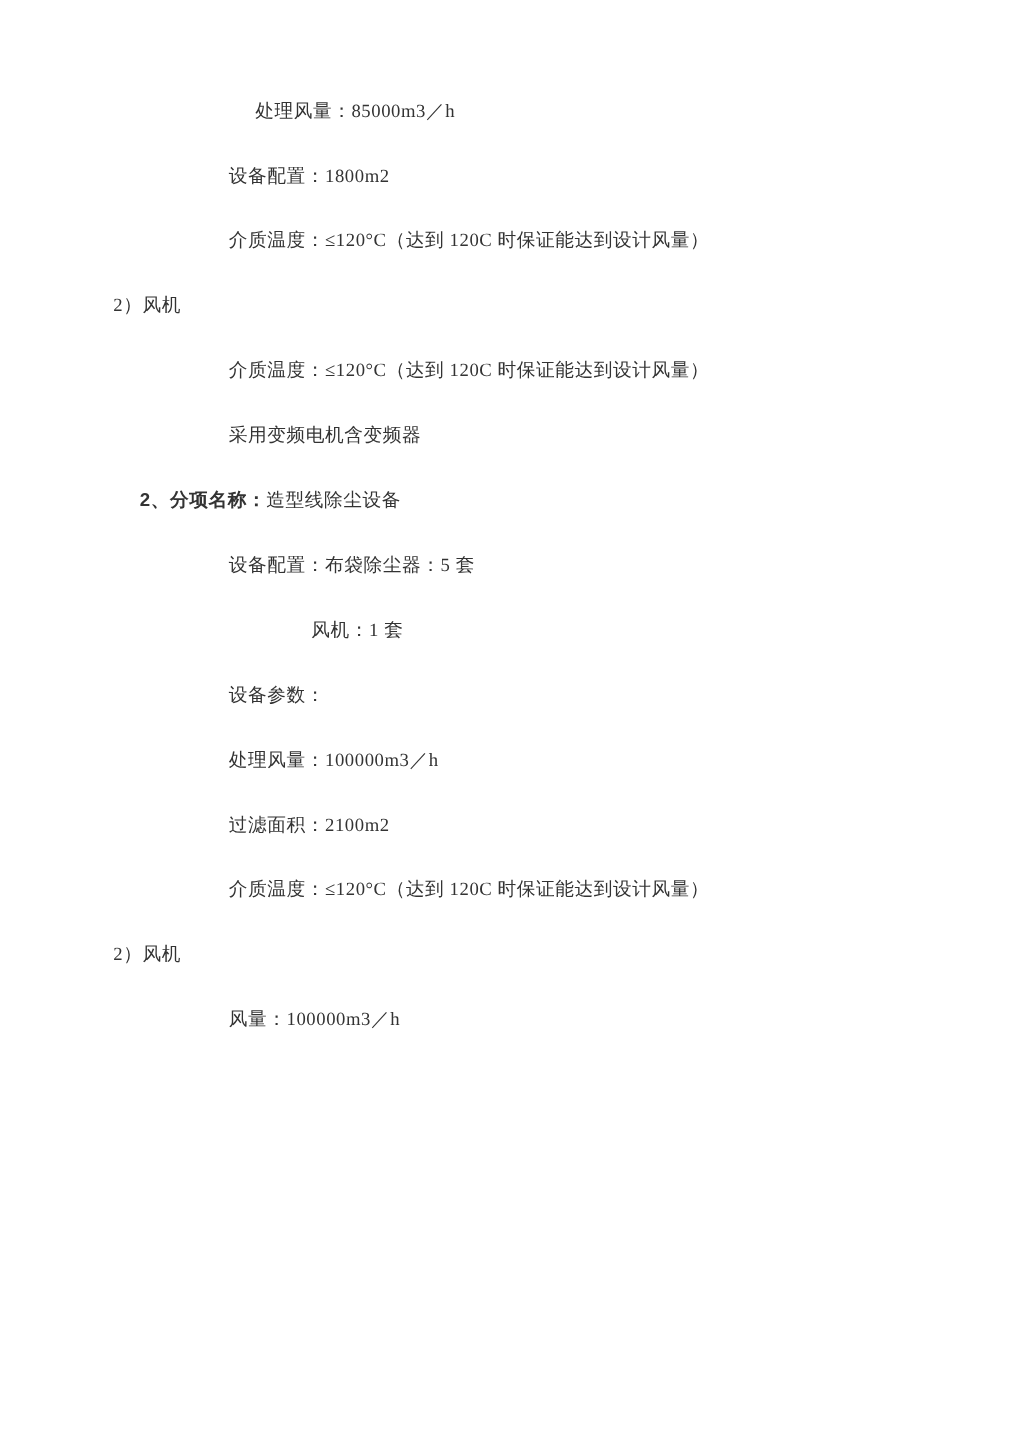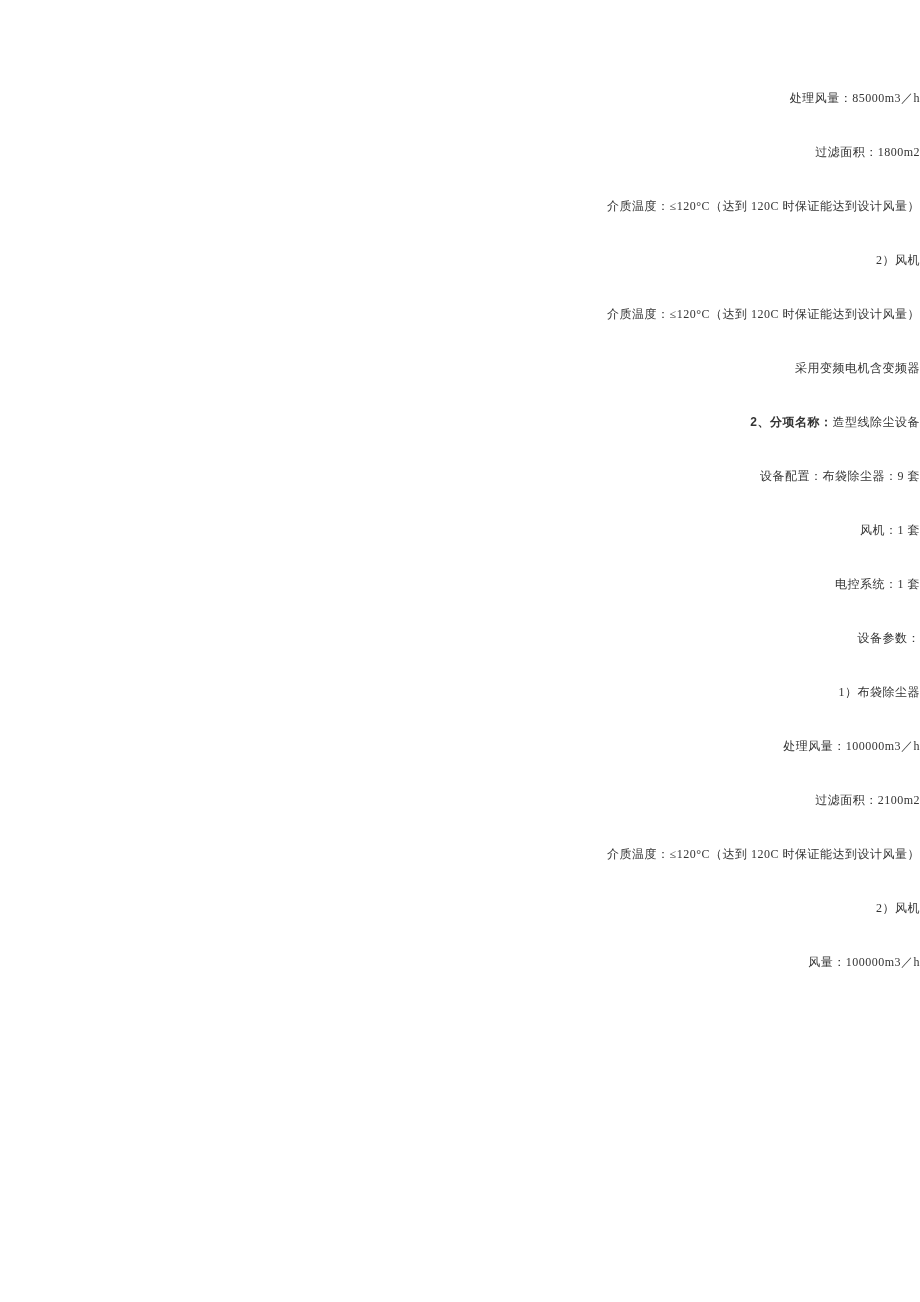--- a/index.html
+++ b/index.html
@@ -11,46 +11,43 @@
     font-family: "SimSun", "宋体", serif;
     color: #333333;
   }
   .page {
     box-sizing: border-box;
     width: 920px;
     min-height: 1302px;
     padding: 92px 0 100px 0;
   }
   .line {
-    font-size: 12px;
+    font-size: 17px;
     line-height: 1;
     margin-bottom: 42px;
     letter-spacing: 0.5px;
-    text-align: right;
   }
   .indent-0 { padding-left: 103px; }
   .indent-1 { padding-left: 208px; }
   .indent-2 { padding-left: 232px; }
   .indent-3 { padding-left: 283px; }
-  .bold { font-weight: 700; font-family: "SimHei", "黑体", "SimSun", sans-serif; }
+  .bold { font-weight: 700; font-family: "SimHei", "黑体", "SimSun", sans-serif; margin-left: 24px; }
 </style>
 </head>
 <body>
 
 <div class="page" id="page-root">
     <div class="line indent-2"><span>处理风量：85000m3／h</span></div>
-    <div class="line indent-1"><span>过滤面积：1800m2</span></div>
+    <div class="line indent-1"><span>设备配置：1800m2</span></div>
     <div class="line indent-1"><span>介质温度：≤120°C（达到 120C 时保证能达到设计风量）</span></div>
     <div class="line indent-0"><span>2）风机</span></div>
     <div class="line indent-1"><span>介质温度：≤120°C（达到 120C 时保证能达到设计风量）</span></div>
     <div class="line indent-1"><span>采用变频电机含变频器</span></div>
     <div class="line indent-0"><span class="bold">2、分项名称：</span><span>造型线除尘设备</span></div>
-    <div class="line indent-1"><span>设备配置：布袋除尘器：9 套</span></div>
+    <div class="line indent-1"><span>设备配置：布袋除尘器：5 套</span></div>
     <div class="line indent-3"><span>风机：1 套</span></div>
-    <div class="line indent-3"><span>电控系统：1 套</span></div>
     <div class="line indent-1"><span>设备参数：</span></div>
-    <div class="line indent-0"><span>1）布袋除尘器</span></div>
     <div class="line indent-1"><span>处理风量：100000m3／h</span></div>
     <div class="line indent-1"><span>过滤面积：2100m2</span></div>
     <div class="line indent-1"><span>介质温度：≤120°C（达到 120C 时保证能达到设计风量）</span></div>
     <div class="line indent-0"><span>2）风机</span></div>
     <div class="line indent-1"><span>风量：100000m3／h</span></div>
   </div>
 
 </body></html>

